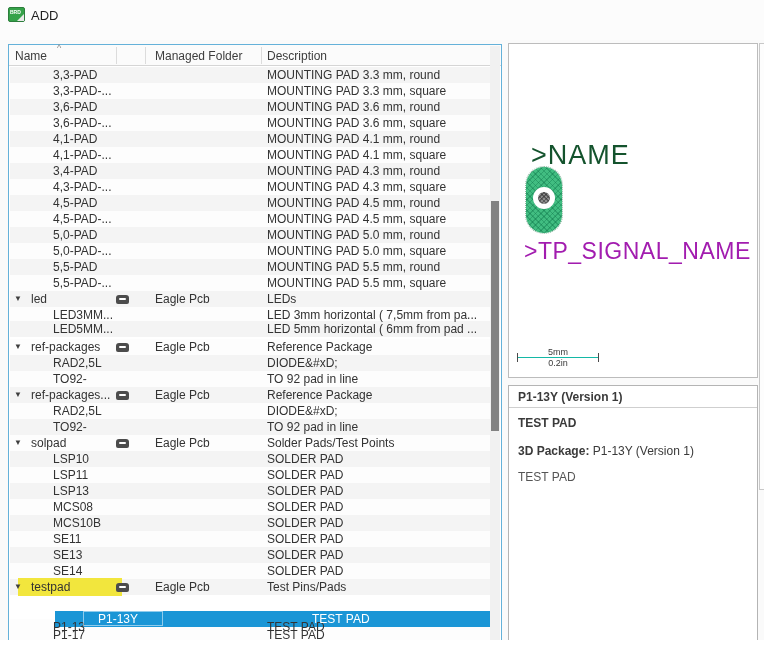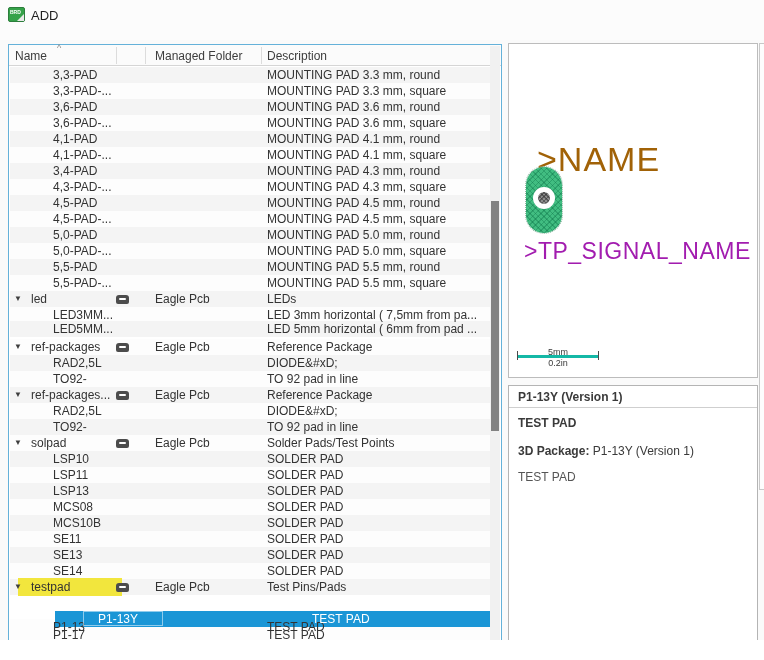--- a/index.html
+++ b/index.html
@@ -43,34 +43,34 @@
   .vthumb{position:absolute;left:1px;top:155px;width:8px;height:230px;background:#828282}
 
   
   .footer{position:absolute;left:0;top:653px;width:764px;height:30px;background:#fafafa}
   .fitem{position:absolute;top:1px;height:14px}
   .cbox{position:absolute;left:0;top:0;width:12px;height:12px;background:#fff;border:1px solid #8a8a8a;font-size:9px;line-height:11px;text-align:center;color:#444}
   .flabel{position:absolute;left:18px;top:0;font-size:11px;color:#333;white-space:nowrap}
 
   
   .preview{position:absolute;left:508px;top:43px;width:250px;height:335px;background:#fff;border:1px solid #bcbcbc}
-  .pname{position:absolute;left:28px;top:96px;font-size:34px;letter-spacing:1px;color:#a16207}
+  .pname{position:absolute;left:22px;top:96px;font-size:27px;letter-spacing:1px;color:#14532d}
   .psig{position:absolute;left:15px;top:194px;font-size:23px;letter-spacing:.5px;color:#a21caf}
   .pad{position:absolute;left:17px;top:123px;width:36px;height:66px;border-radius:18px;
        background-color:var(--pad-green);
        background-image:repeating-linear-gradient(45deg,rgba(0,100,60,.30) 0 1px,transparent 1px 4px),
                         repeating-linear-gradient(-45deg,rgba(0,100,60,.30) 0 1px,transparent 1px 4px);
        outline:1px dotted #8fb8a2}
   .hole{position:absolute;left:7px;top:20px;width:22px;height:22px;border-radius:50%;background:#fff}
   .drill{position:absolute;left:5px;top:5px;width:12px;height:12px;border-radius:50%;
          background-color:#8d8d8d;
          background-image:repeating-linear-gradient(45deg,rgba(50,50,50,.55) 0 1px,transparent 1px 3px),
                           repeating-linear-gradient(-45deg,rgba(50,50,50,.55) 0 1px,transparent 1px 3px)}
   .scalebar{position:absolute;left:8px;top:303px;width:82px;text-align:center;font-size:9px;color:#3a3a3a}
-  .smm{position:relative;height:11px;line-height:11px;border-bottom:3px solid #14b8a6}
+  .smm{position:relative;height:11px;line-height:11px;border-bottom:1px solid #14b8a6}
   .smm::before,.smm::after{content:'';position:absolute;bottom:-5px;width:1px;height:9px;background:#4a4a4a}
   .smm::before{left:0}.smm::after{right:0}
   .sin{height:11px;line-height:11px}
 
   .rstrip{position:absolute;left:759px;top:43px;width:5px;height:447px;background:#fdfdfd;border:1px solid #c8c8c8;border-right:none}
 
   
   .details{position:absolute;left:508px;top:385px;width:250px;height:280px;background:#fff;border:1px solid #b4b4b4}
   .dtitle{position:absolute;left:9px;top:4px;font-size:12px;font-weight:bold;color:#3a3a3a}
   .ddiv{position:absolute;left:0;top:21px;width:100%;border-top:1px solid #cfcfcf}

